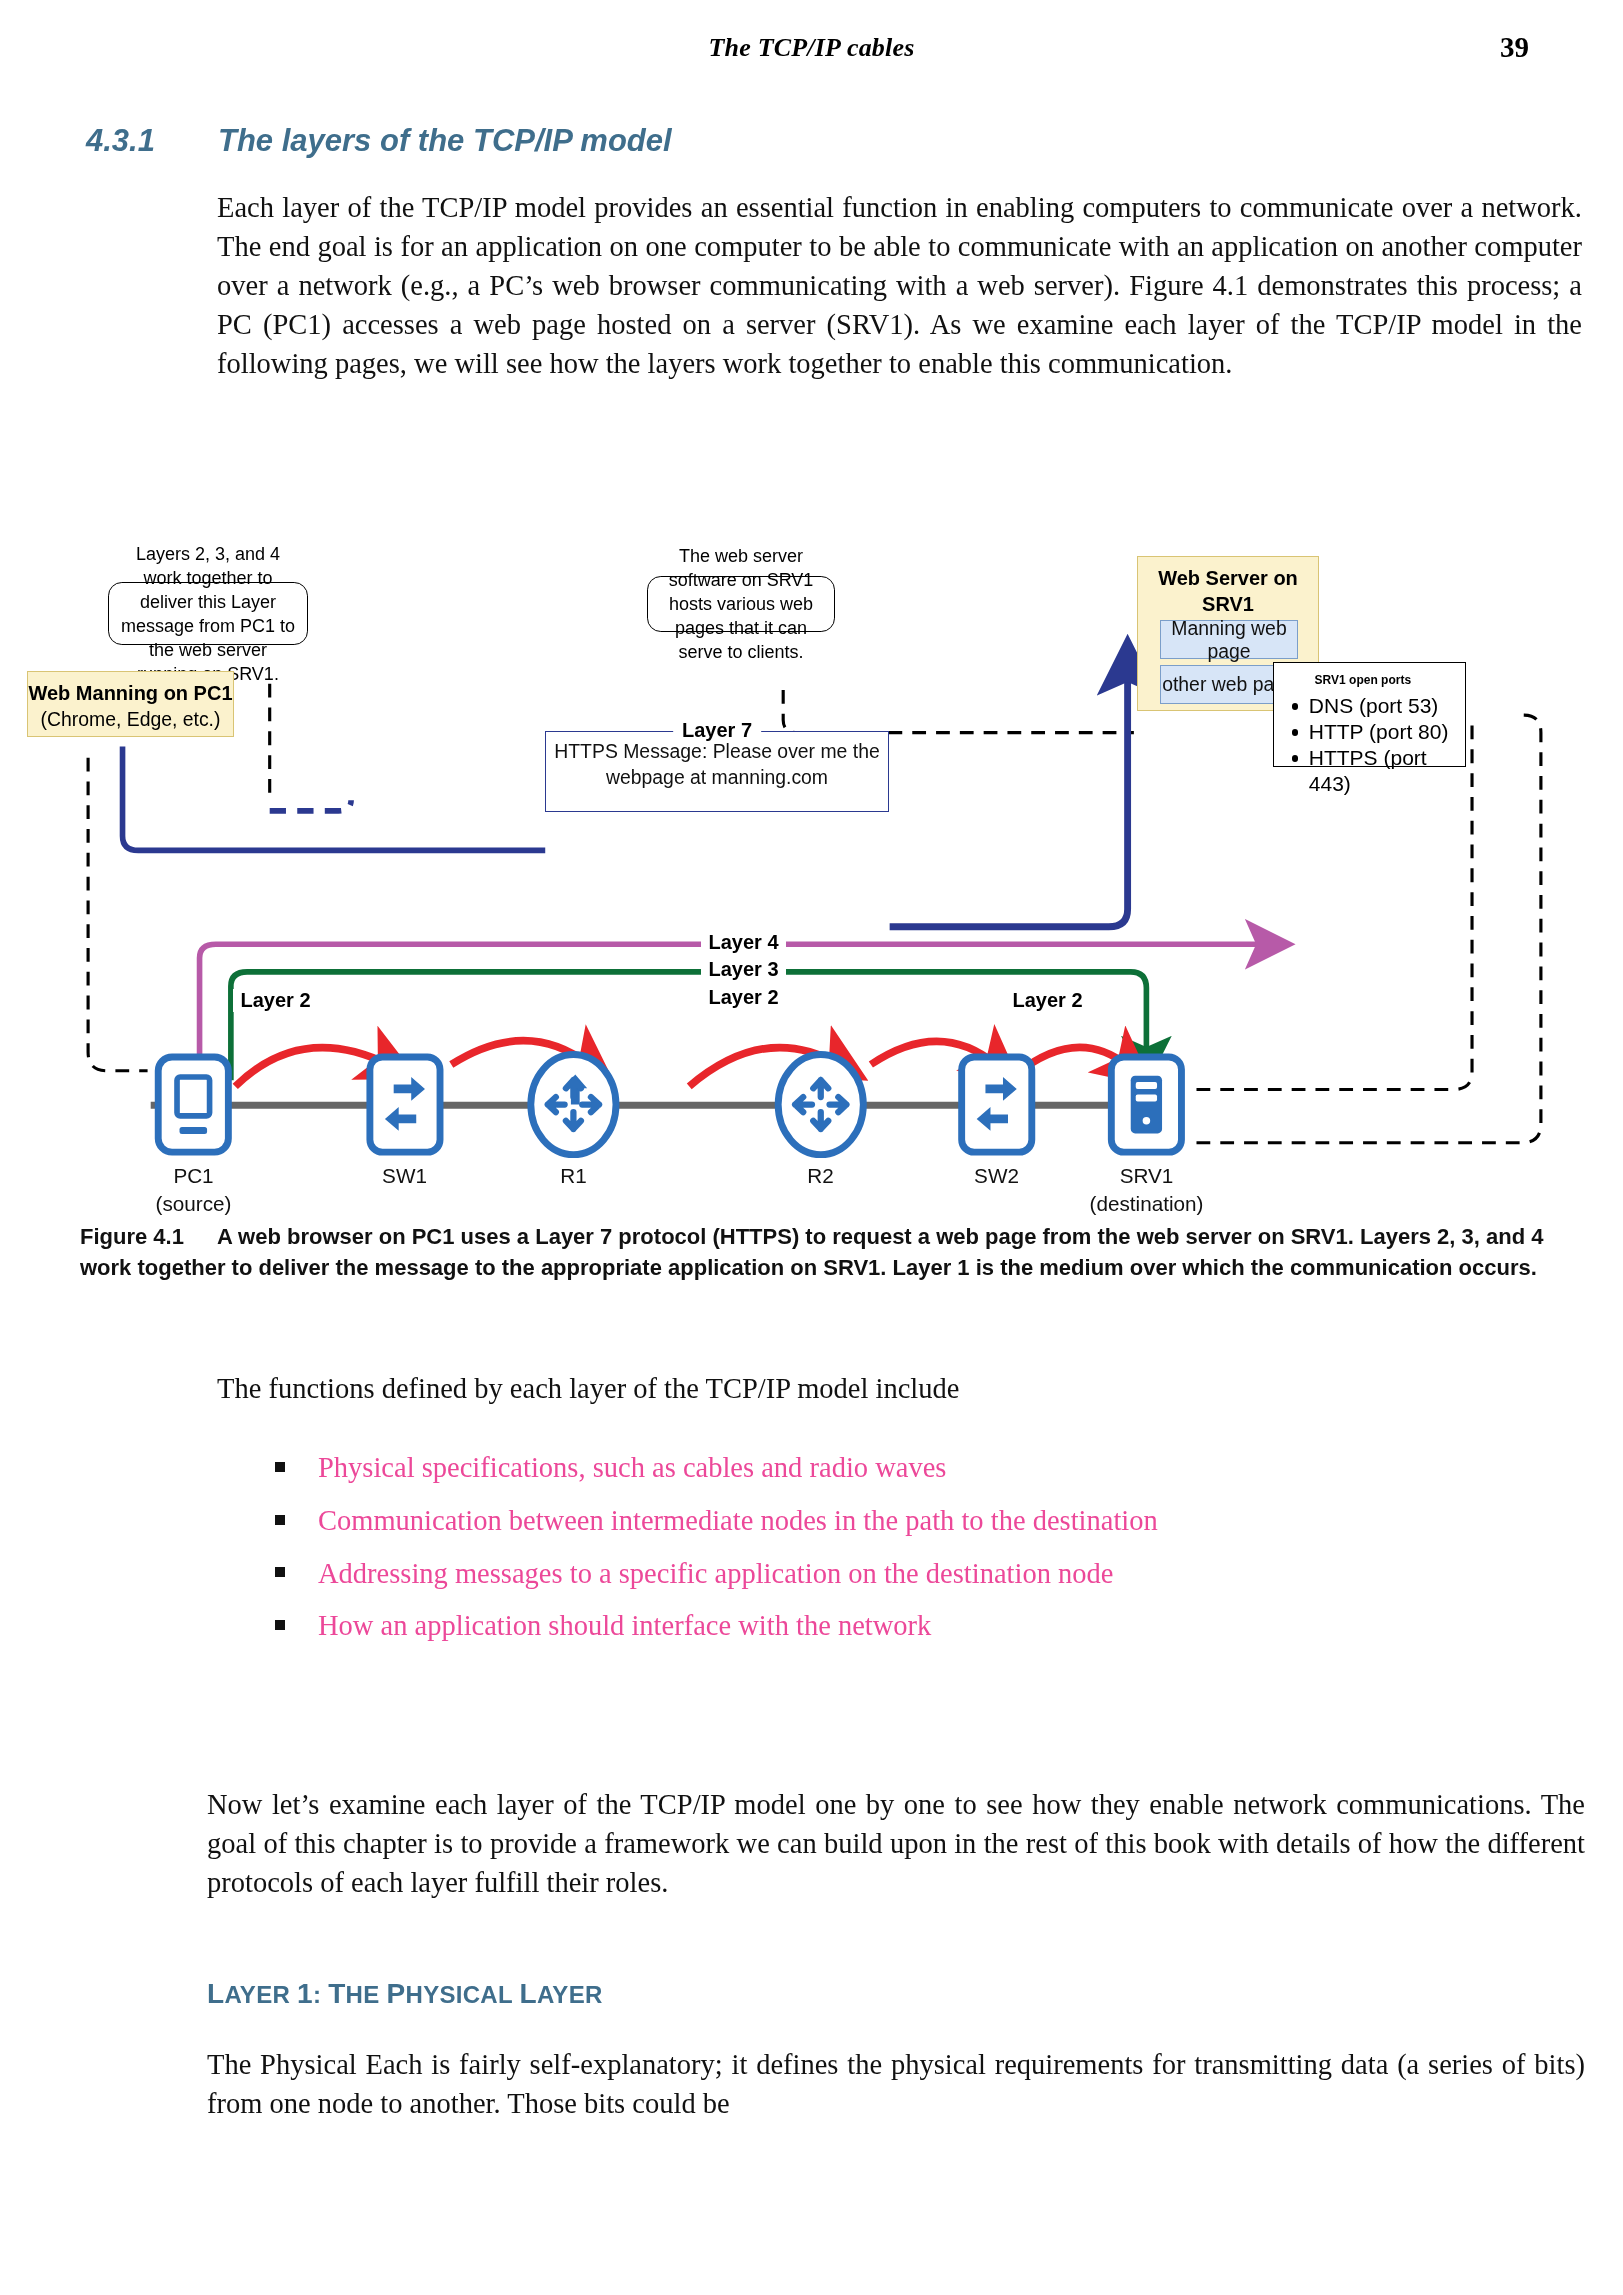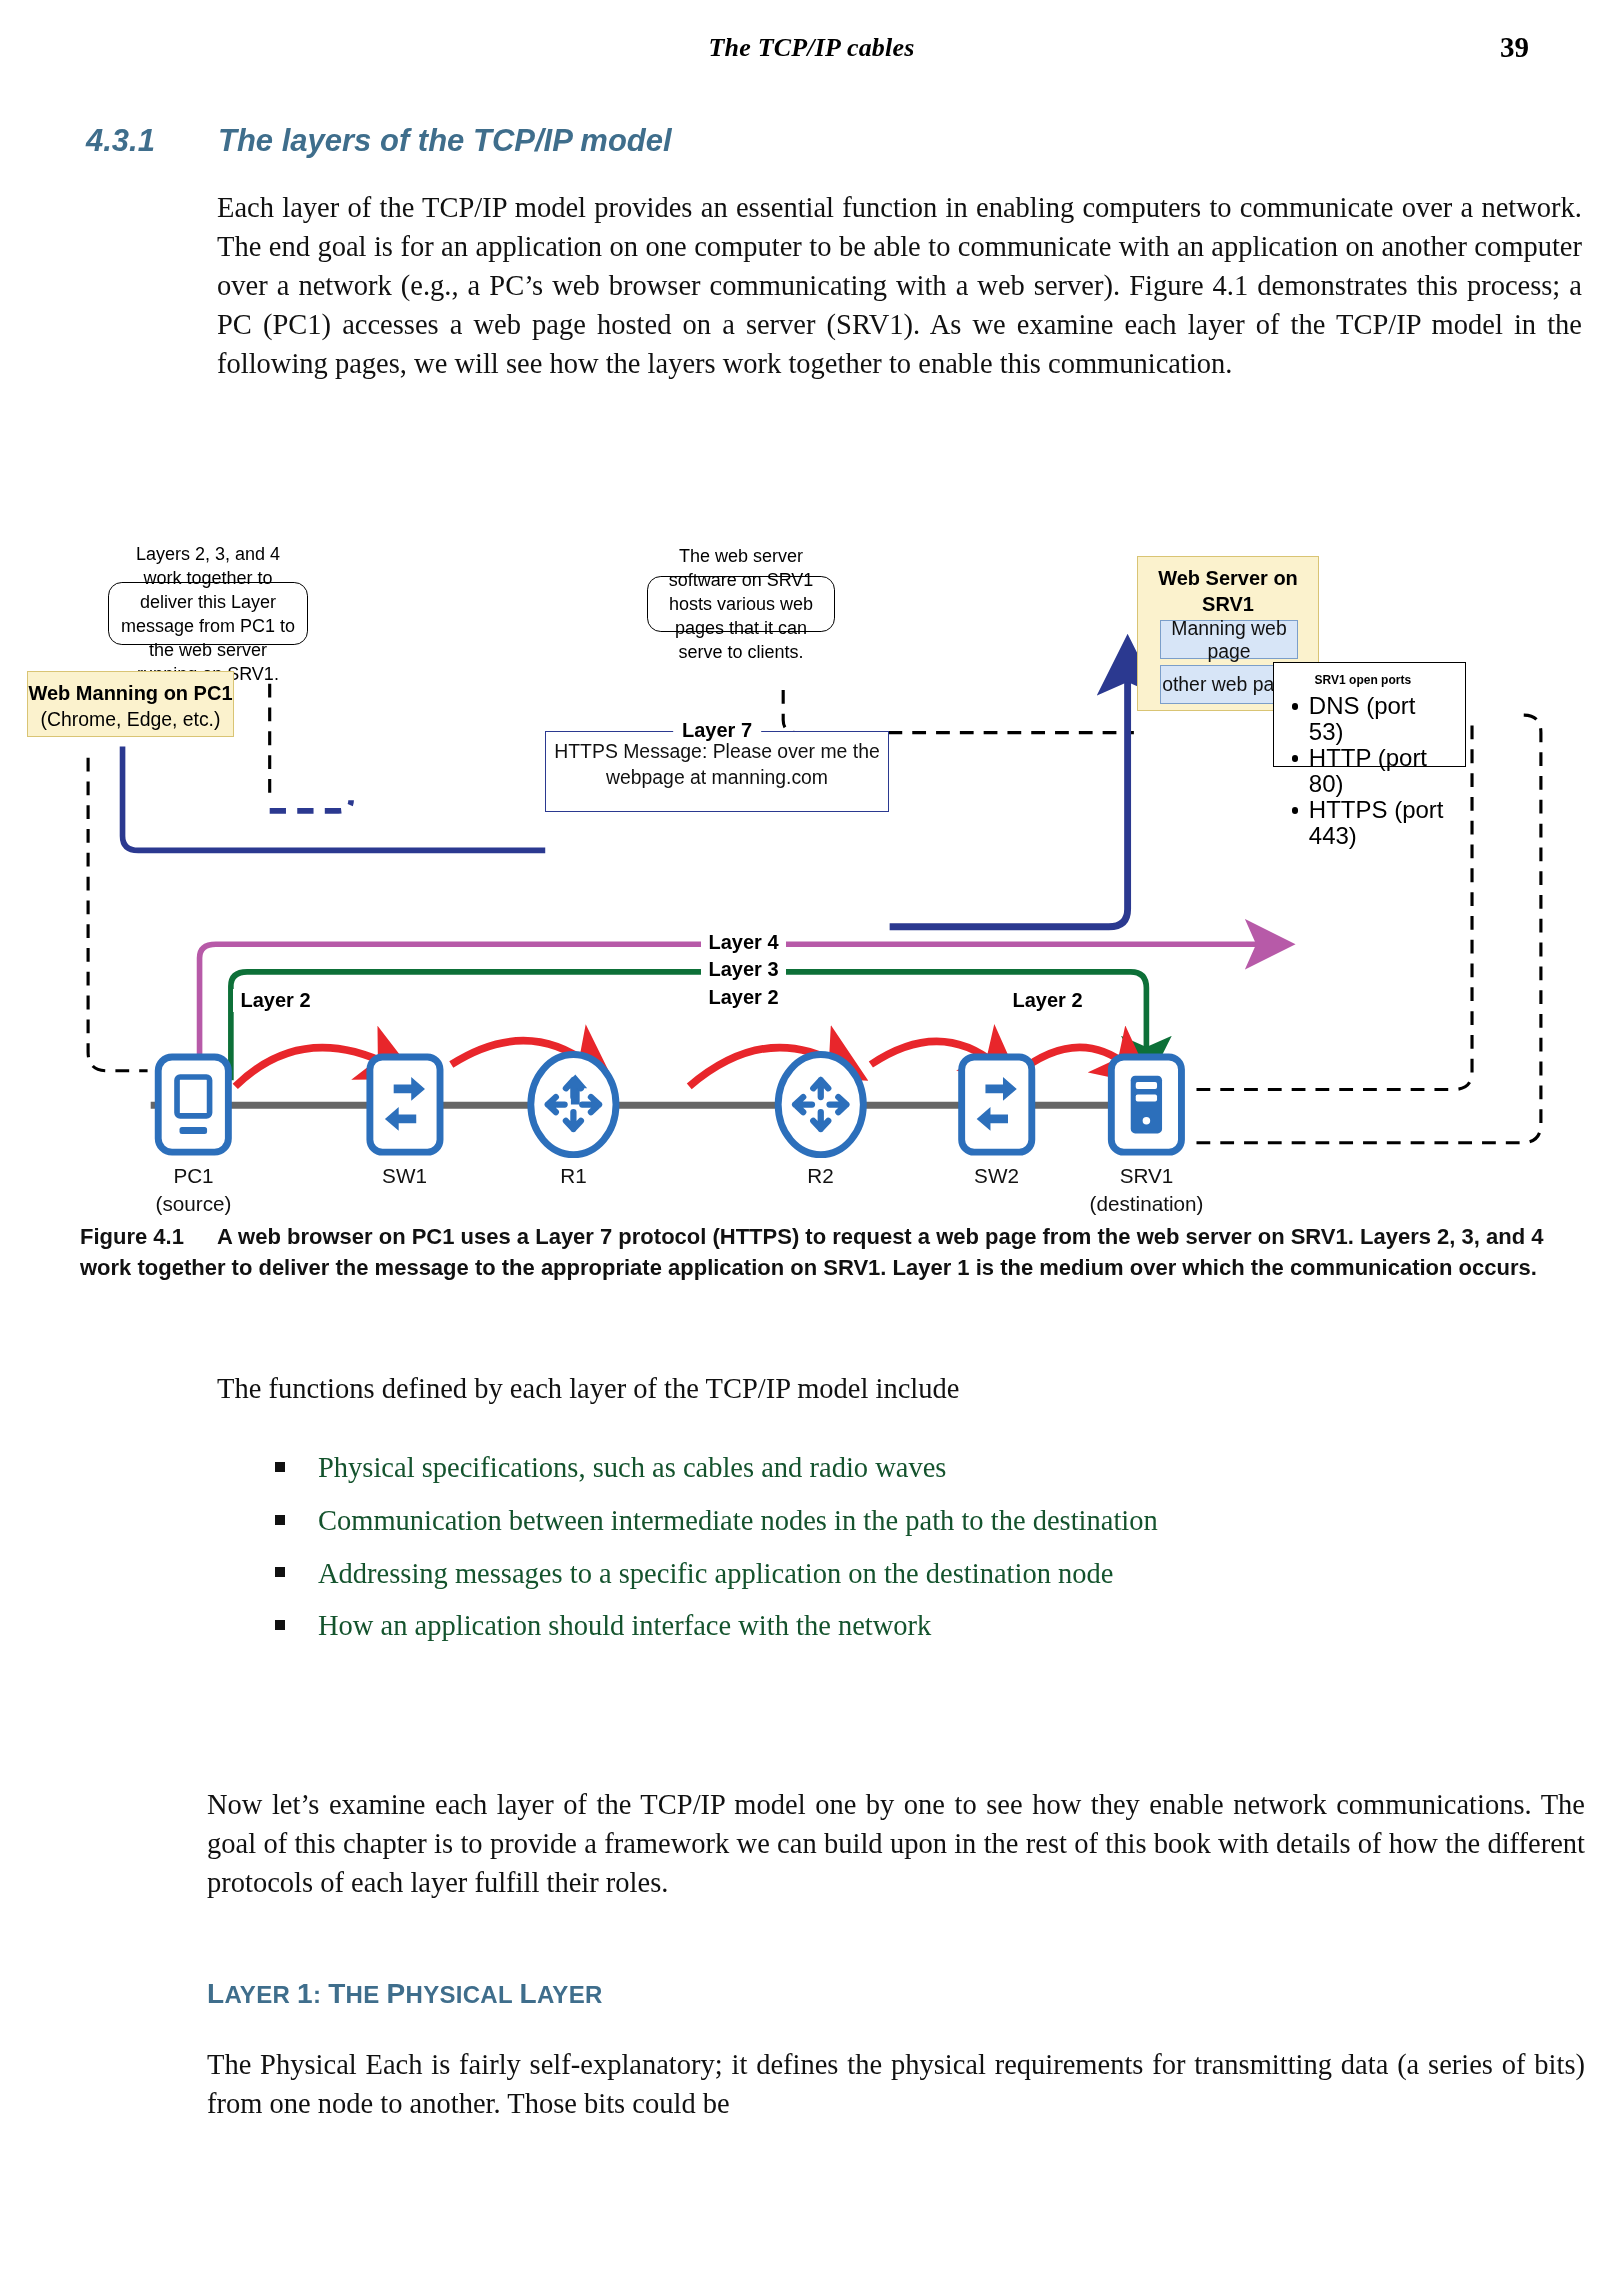--- a/index.html
+++ b/index.html
@@ -22,21 +22,21 @@
   
   .body-p{position:absolute;font-family:"Liberation Serif",serif;font-size:28.5px;line-height:39px;
       text-align:justify;text-justify:inter-word;color:#111;}
   #p1{left:217px;top:188px;width:1365px;}
   #p2{left:217px;top:1369px;width:1365px;}
   #p3{left:207px;top:1785px;width:1378px;}
   #p4{left:207px;top:2045px;width:1378px;}
 
   
   .blist{position:absolute;left:269px;top:1448px;width:1315px;
-      font-family:"Liberation Serif",serif;font-size:28.5px;line-height:39px;color:#14532d;}
+      font-family:"Liberation Serif",serif;font-size:28.5px;line-height:39px;color:#ec4899;}
   .blist .li{position:relative;padding-left:49px;margin-bottom:13.8px;text-align:justify;}
   .blist .li .sq{position:absolute;left:6.3px;top:13.8px;width:10px;height:10px;background:#111;}
 
   
   .subhead{position:absolute;left:207px;top:1978px;color:#3f6e8c;
       font-family:"Liberation Sans",sans-serif;font-weight:700;font-size:24px;letter-spacing:0.3px;}
   .subhead .big{font-size:28px;}
 
   
   .fig-cap{position:absolute;left:80px;top:1221px;width:1466px;
@@ -60,21 +60,21 @@
 
   .wbox{position:absolute;box-sizing:border-box;background:#d7e5f7;border:1.9px solid #7b9ec9;
       font-family:"Liberation Sans",sans-serif;font-size:19.4px;color:#111;
       display:flex;align-items:center;justify-content:center;}
 
   
   .ports{position:absolute;box-sizing:border-box;background:#fff;border:1.9px solid #000;
       font-family:"Liberation Sans",sans-serif;color:#000;padding:5px 8.8px 3.8px 8.8px;}
   .ports .hd{font-weight:700;font-size:12px;line-height:25px;padding-left:3.8px;margin-left:28px;}
   .ports .pl{list-style:none;margin:0;padding:0;}
-  .ports .pl li{position:relative;font-size:24px;line-height:26px;padding-left:26px;}
+  .ports .pl li{position:relative;font-size:21px;line-height:26px;padding-left:26px;}
   .ports .pl li:before{content:"";position:absolute;left:8.8px;top:10px;width:6.9px;height:6.9px;
       border-radius:50%;background:#000;}
 
   
   .l7box{position:absolute;box-sizing:border-box;border:1.9px solid #2b3990;background:#fff;
       font-family:"Liberation Sans",sans-serif;font-size:19.4px;line-height:26px;text-align:center;color:#111;
       padding-top:6.3px;}
   .l7box .cap{position:absolute;top:-15px;left:50%;transform:translateX(-50%);
       background:#fff;padding:0 8.8px;font-weight:700;font-size:20px;color:#000;white-space:nowrap;}
 

